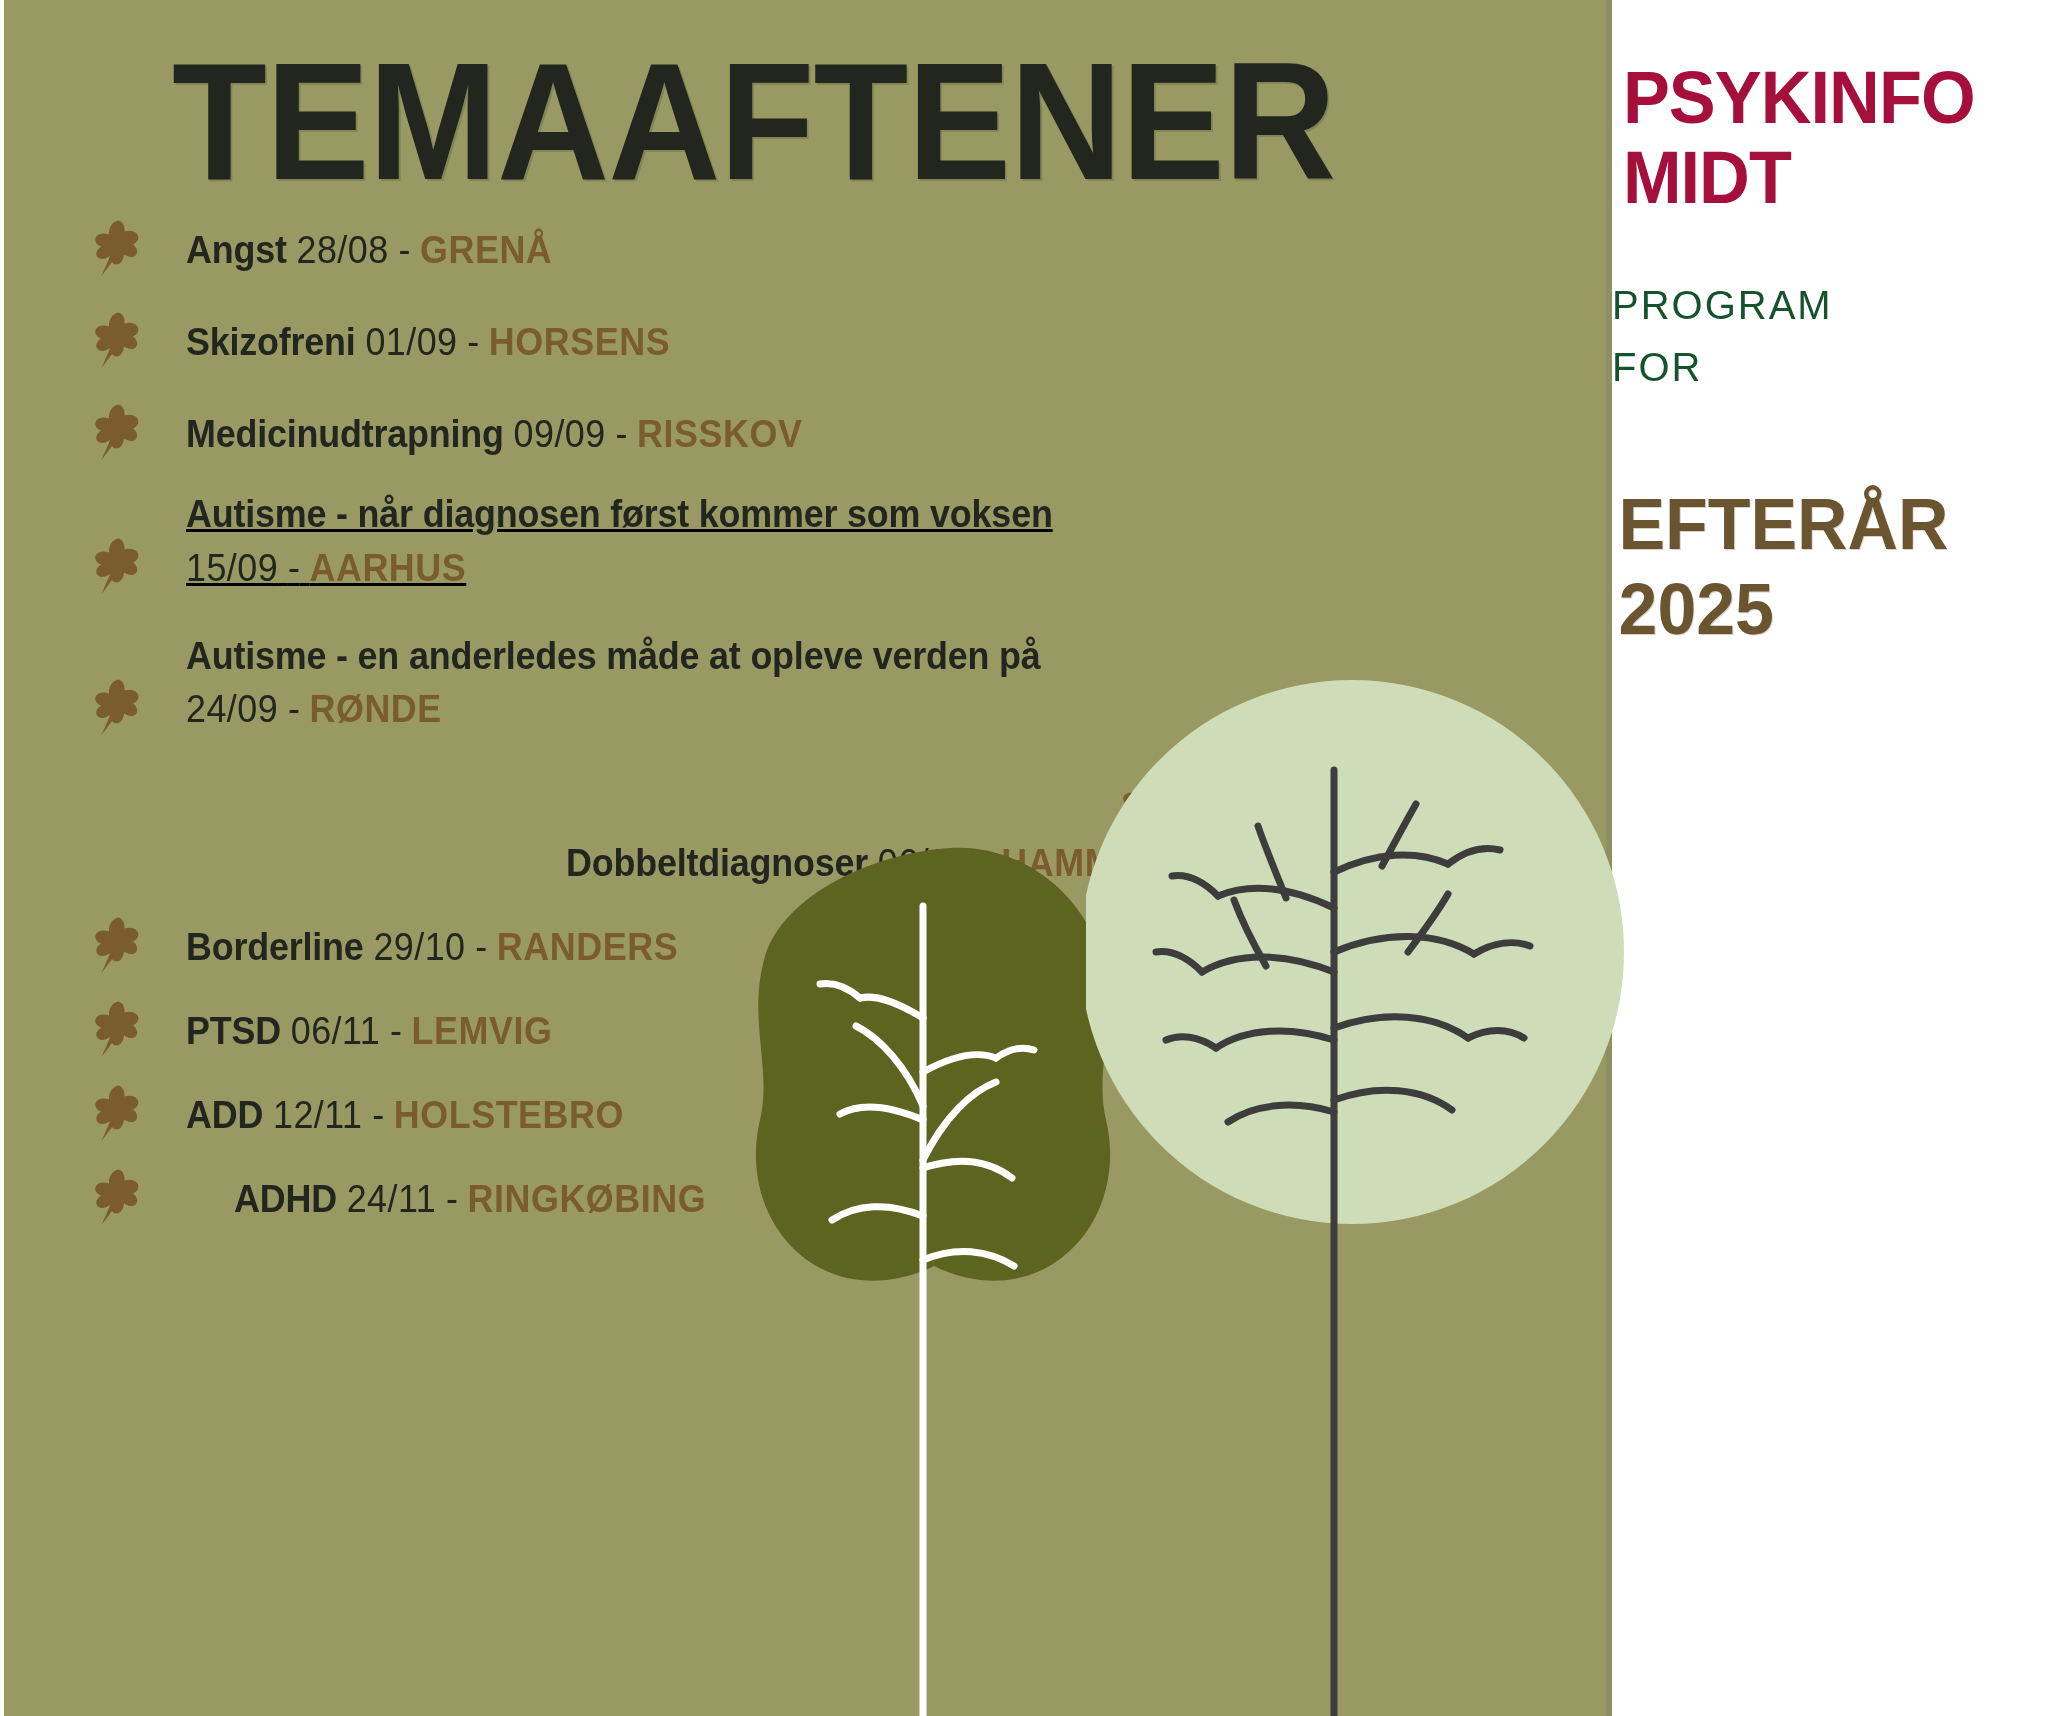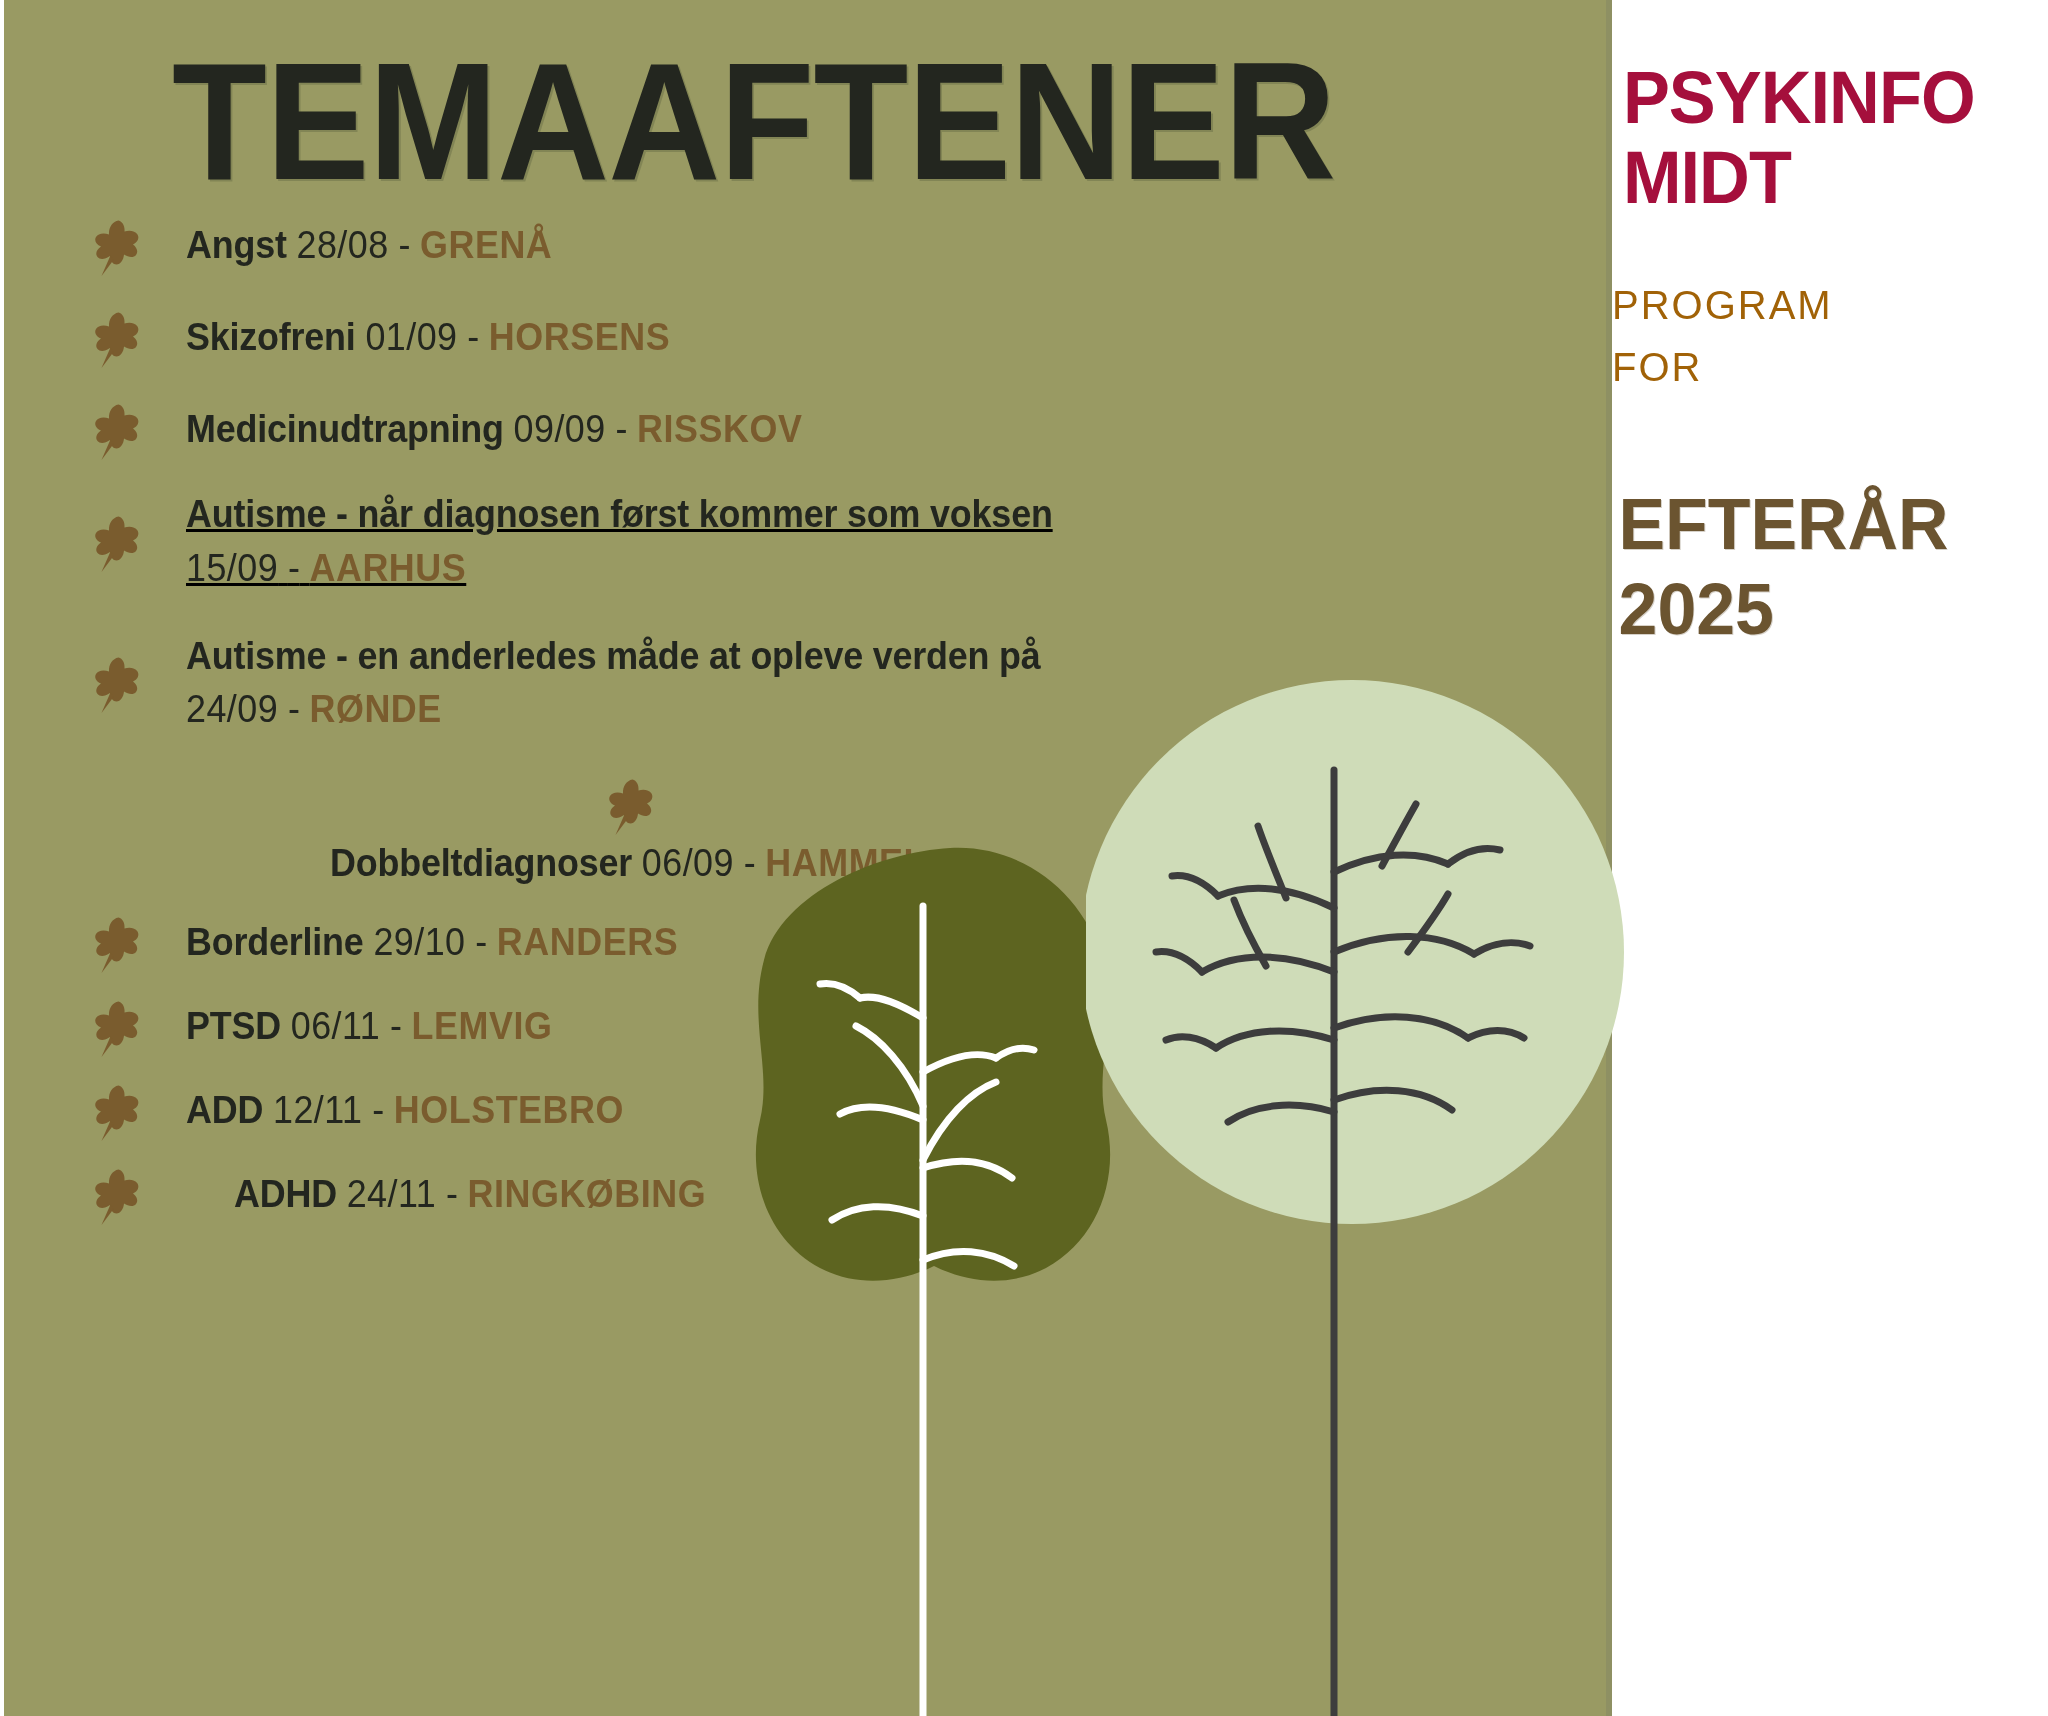--- a/index.html
+++ b/index.html
@@ -42,21 +42,21 @@
     text-shadow:2px 2px 0 rgba(90,95,60,.35);
   }
   
   .list{
     position:absolute;left:90px;top:213px;
     width:1120px;
   }
   .row{
     position:relative;
     display:flex;
-    align-items:center;
+    align-items:flex-end;
     margin-bottom:8px;
   }
   .row.tall{margin-bottom:4px;}
   .pin-wrap{
     width:92px;min-width:92px;
     padding-top:6px;
     display:flex;justify-content:flex-start;
   }
   .pin{display:block;}
   .row-text{
@@ -108,21 +108,21 @@
     letter-spacing:-1px;
     transform:scaleX(0.95);
   }
   .brand .l2{display:block;}
   .program{
     margin-top:56px;
     font-family:"Liberation Sans", sans-serif;
     font-weight:400;
     font-size:40px;
     line-height:1.55;
-    color:#a16207;
+    color:#14532d;
     letter-spacing:2px;
   }
   .season{
     margin-top:84px;
     font-family:"Liberation Sans", sans-serif;
     font-weight:700;
     font-size:72px;
     line-height:1.18;
     color:#6b5430;
     letter-spacing:0px;

